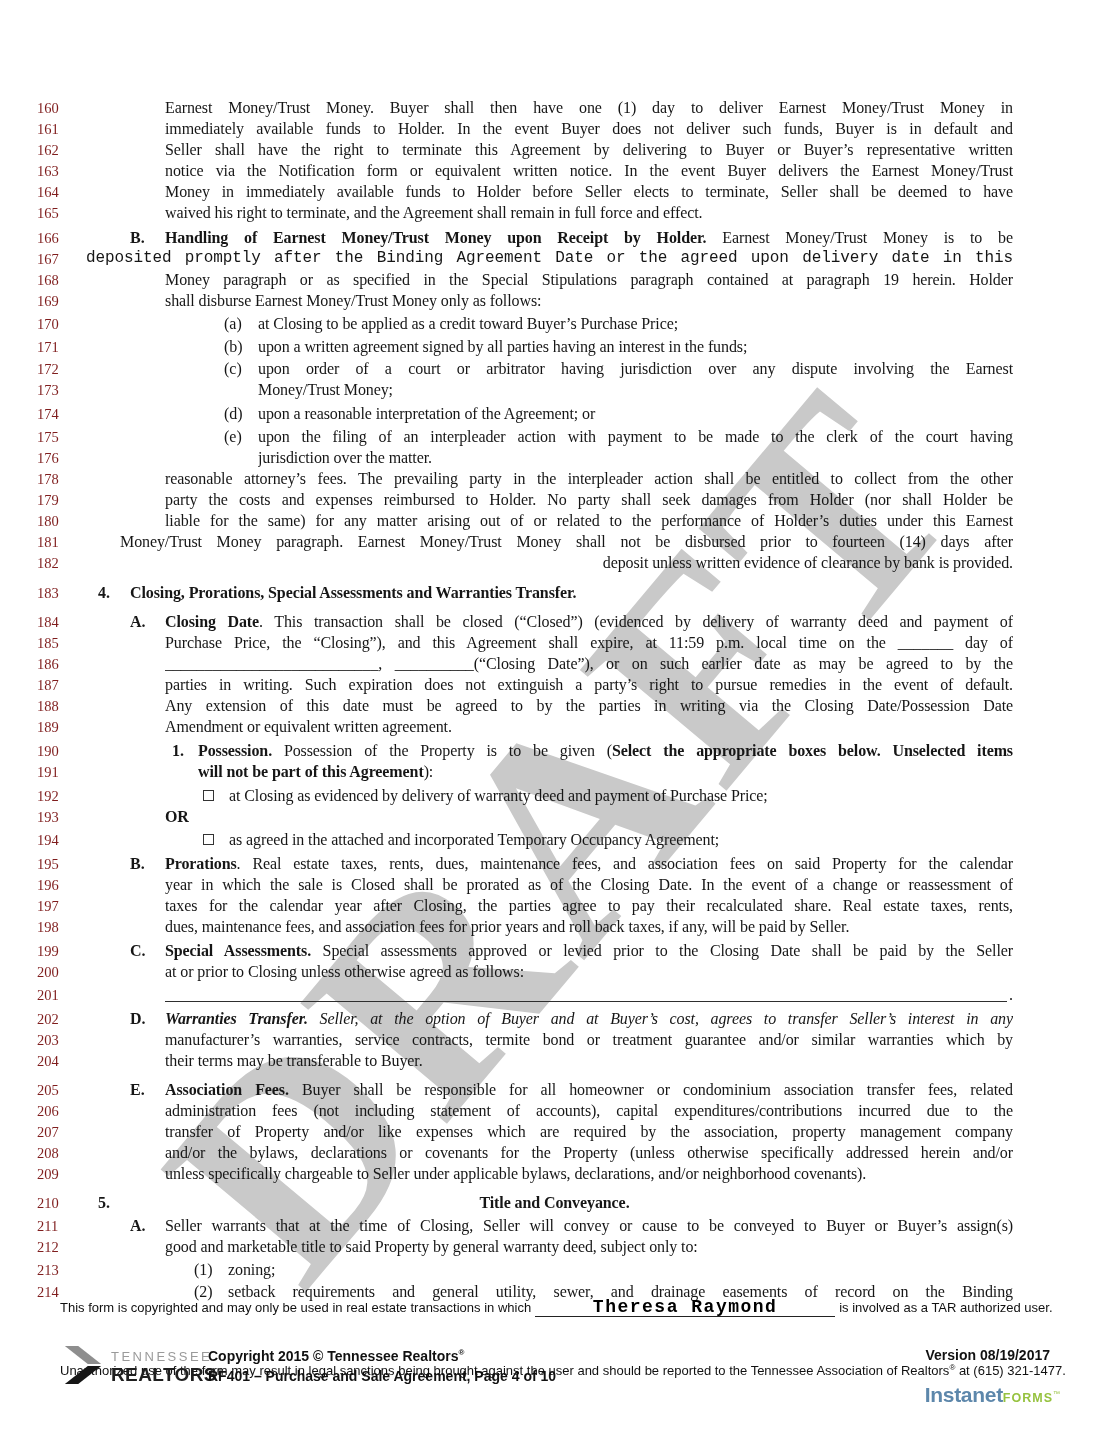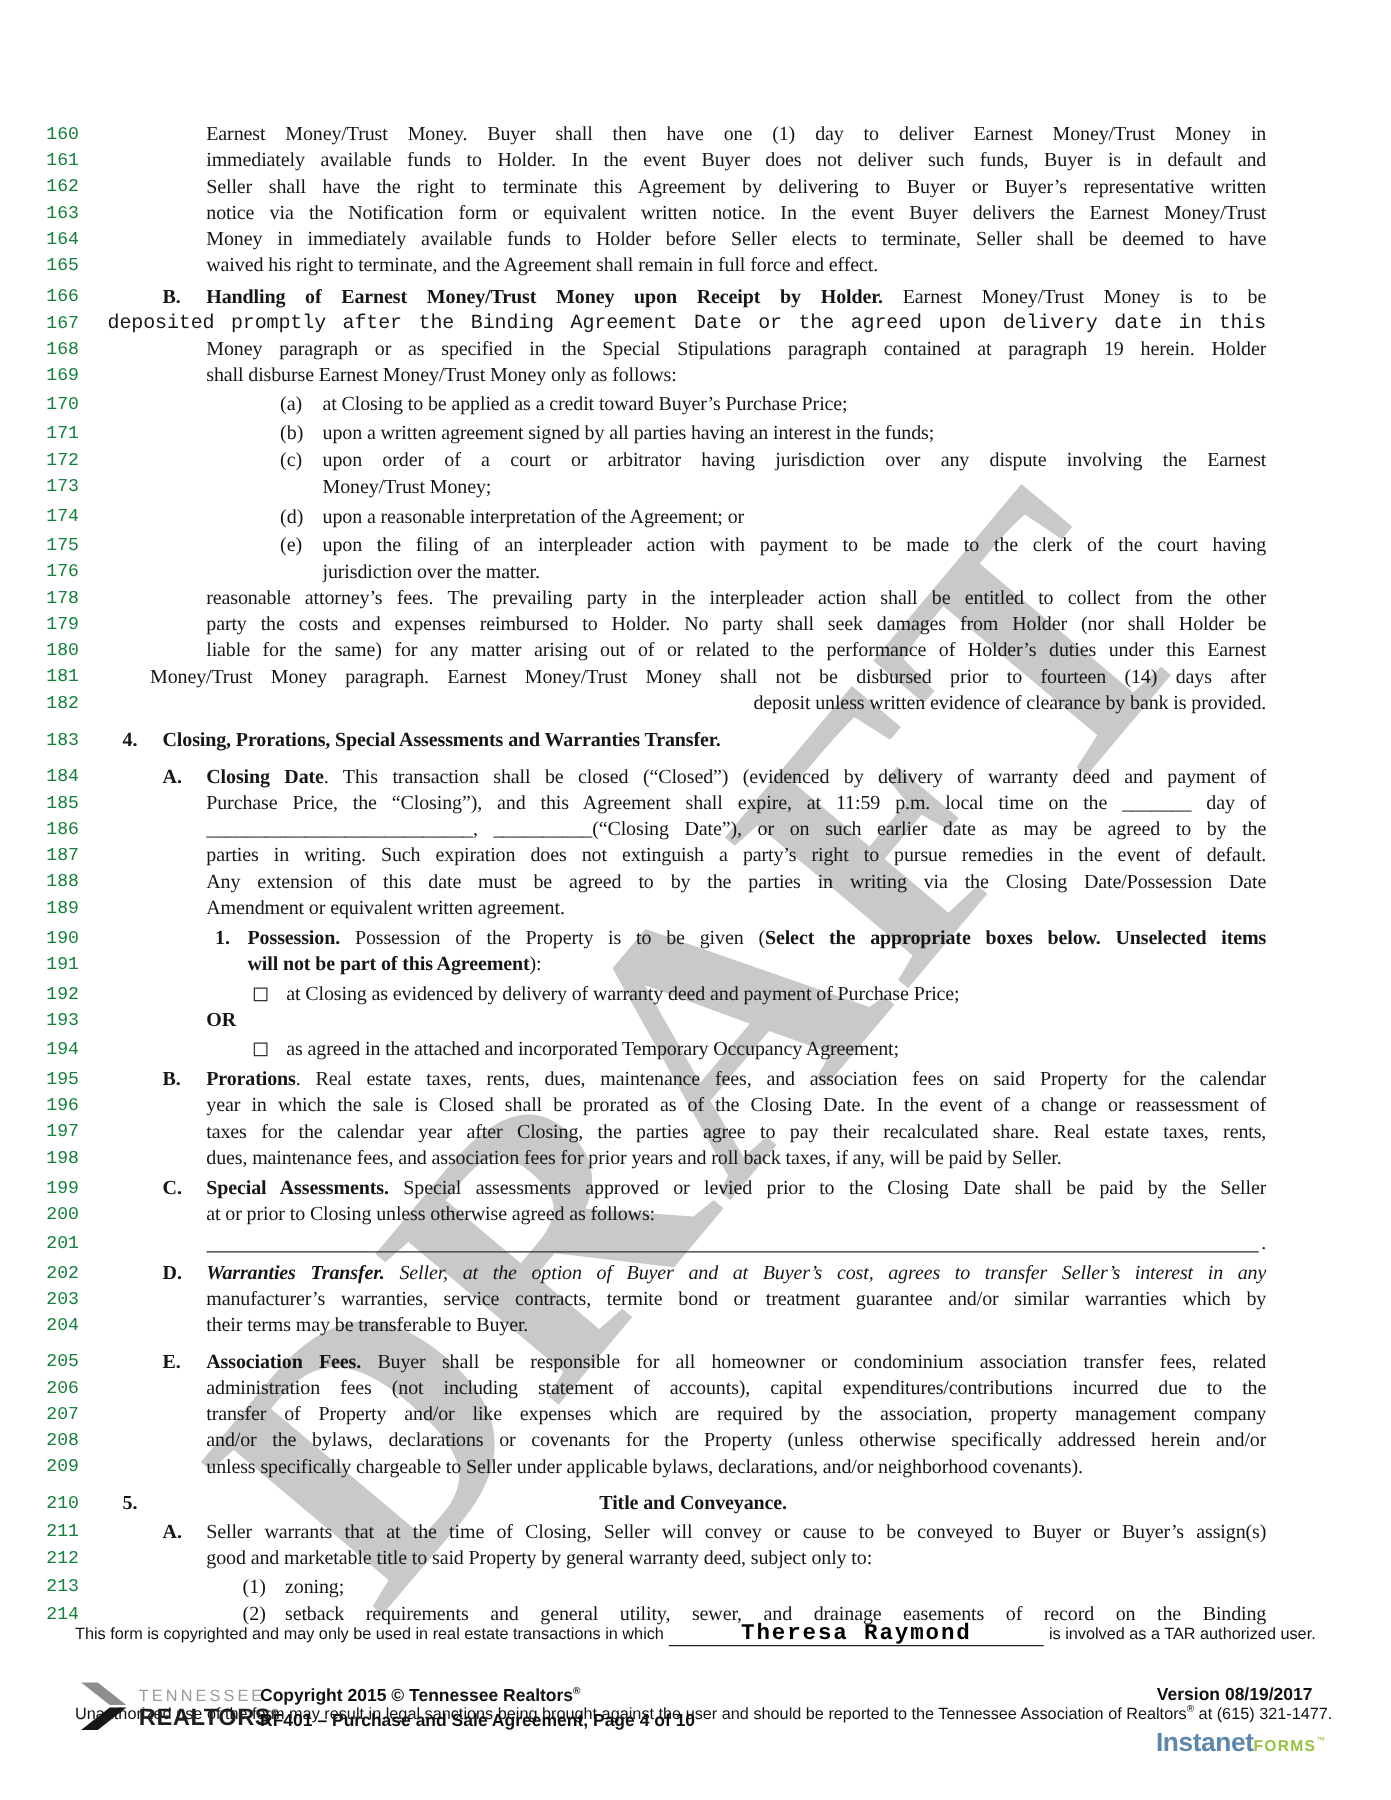--- a/index.html
+++ b/index.html
@@ -13,21 +13,21 @@
     transform:translate(-50%,-50%) rotate(-50deg);
     font-family:"Liberation Serif","DejaVu Serif",serif;font-weight:bold;
     font-size:290px;letter-spacing:8px;color:#c9c9c9;white-space:nowrap;
     user-select:none;
   }
   
   #doc{position:absolute;left:0;top:97px;z-index:1;}
   .line{position:relative;width:1013px;font-size:16px;line-height:21px;}
   .lnum{
     position:absolute;left:37px;top:1px;
-    font-family:Liberation Mono, monospace;font-size:14.5px;color:#15803d;
+    font-family:Liberation Serif, serif;font-size:14.5px;color:#7f1d1d;
   }
   .marker{position:absolute;top:0;}
   .marker.mb{font-weight:bold;}
   .ltext{letter-spacing:-0.1px;max-height:21px;overflow:hidden;}
   .ltext.j{text-align:justify;text-align-last:justify;}
   .ltext .b{font-weight:bold;}
   .checkbox{
     position:absolute;top:5px;width:9px;height:9px;
     border:1px solid #333;background:#fff;
   }

